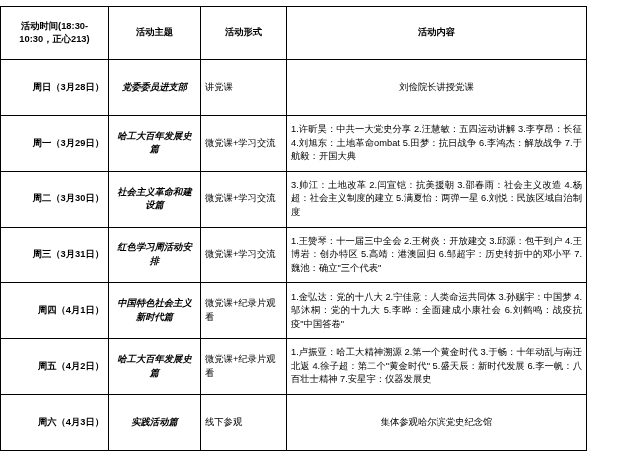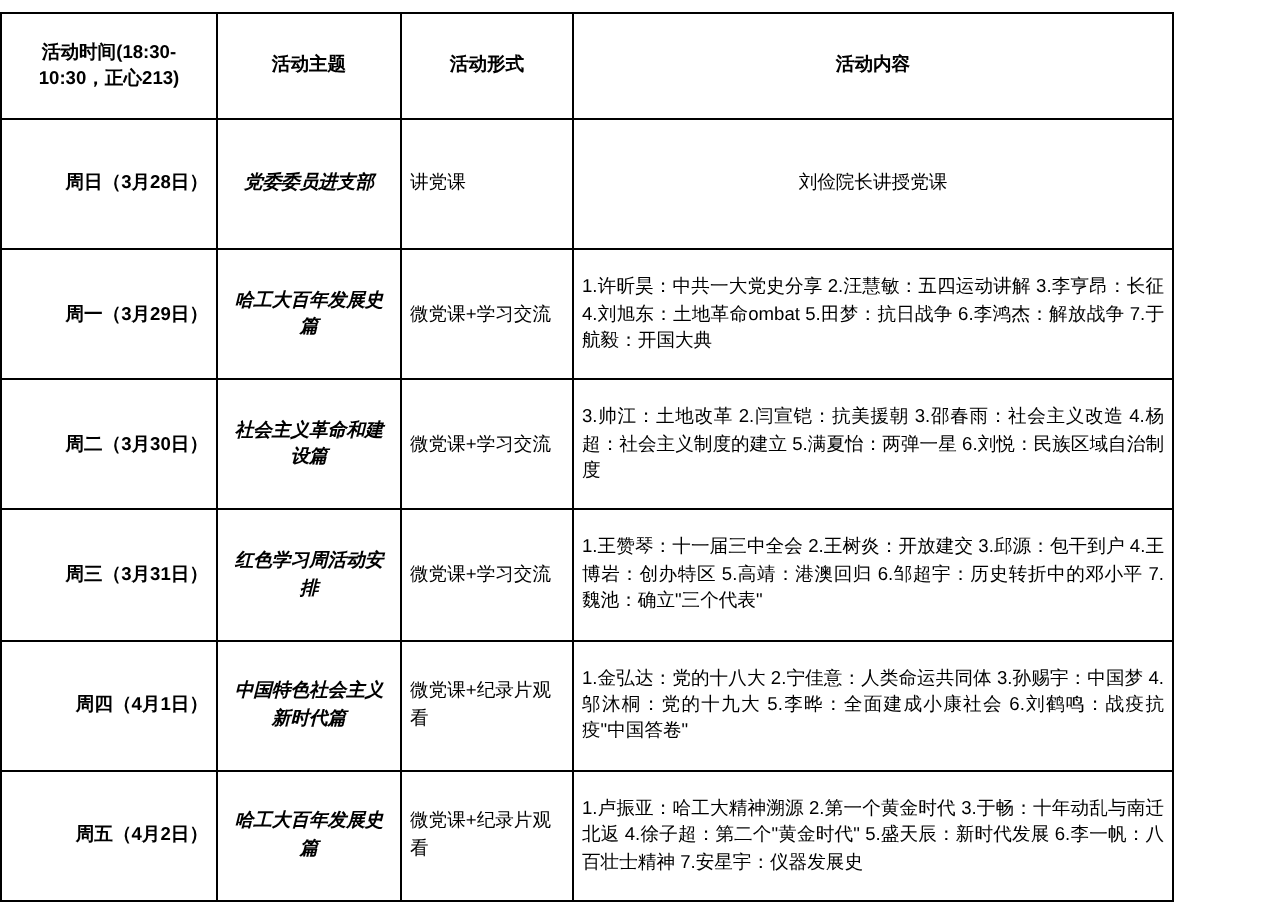--- a/index.html
+++ b/index.html
@@ -142,15 +142,21 @@
         <td class="cell-topic">中国特色社会主义新时代篇</td>
         <td class="cell-form">微党课+纪录片观看</td>
         <td class="cell-content">1.金弘达：党的十八大 2.宁佳意：人类命运共同体 3.孙赐宇：中国梦 4.邬沐桐：党的十九大 5.李晔：全面建成小康社会 6.刘鹤鸣：战疫抗疫"中国答卷"</td>
       </tr>
       <tr>
         <td class="cell-center">周五（4月2日）</td>
         <td class="cell-topic">哈工大百年发展史篇</td>
         <td class="cell-form">微党课+纪录片观看</td>
         <td class="cell-content">1.卢振亚：哈工大精神溯源 2.第一个黄金时代 3.于畅：十年动乱与南迁北返 4.徐子超：第二个"黄金时代" 5.盛天辰：新时代发展 6.李一帆：八百壮士精神 7.安星宇：仪器发展史</td>
       </tr>
+      <tr>
+        <td class="cell-center">周六（4月3日）</td>
+        <td class="cell-topic">实践活动篇</td>
+        <td class="cell-form">线下参观</td>
+        <td class="cell-content centered">集体参观哈尔滨党史纪念馆</td>
+      </tr>
     </tbody>
   </table>
 </div>
 
 </body></html>

